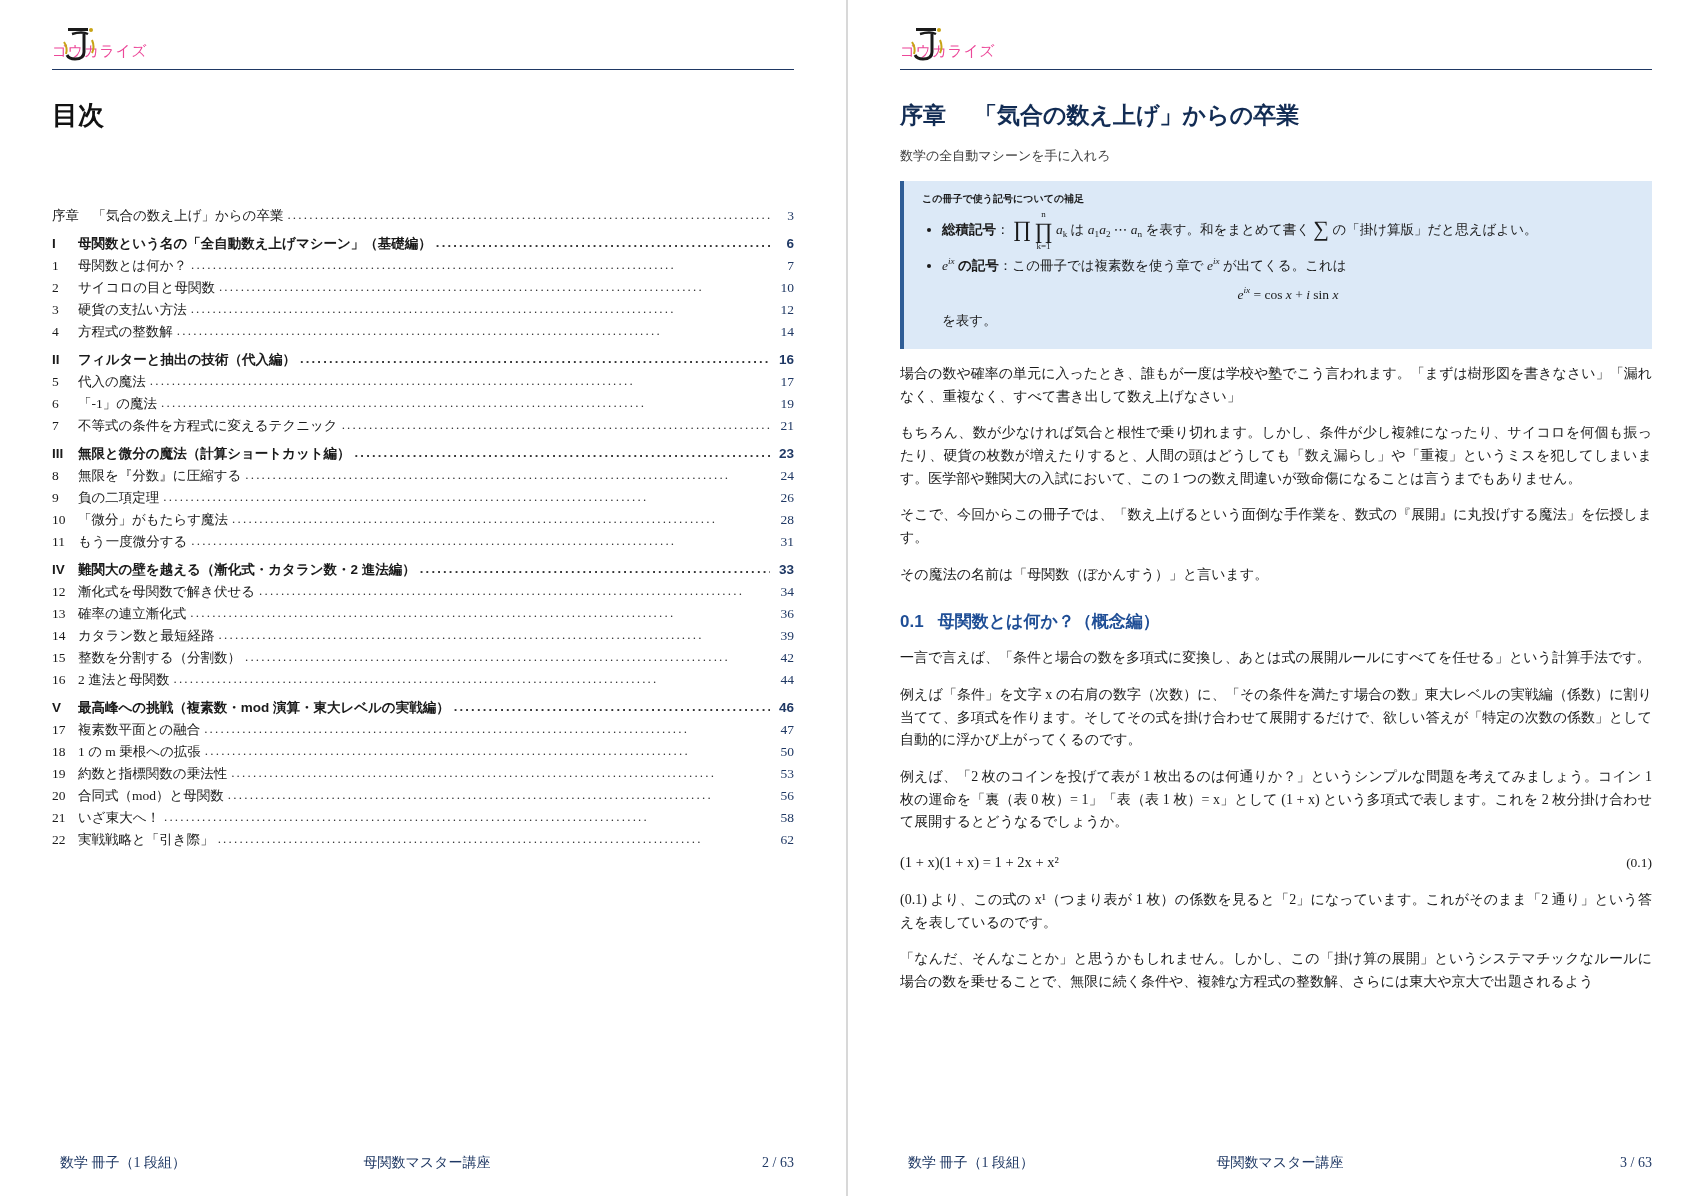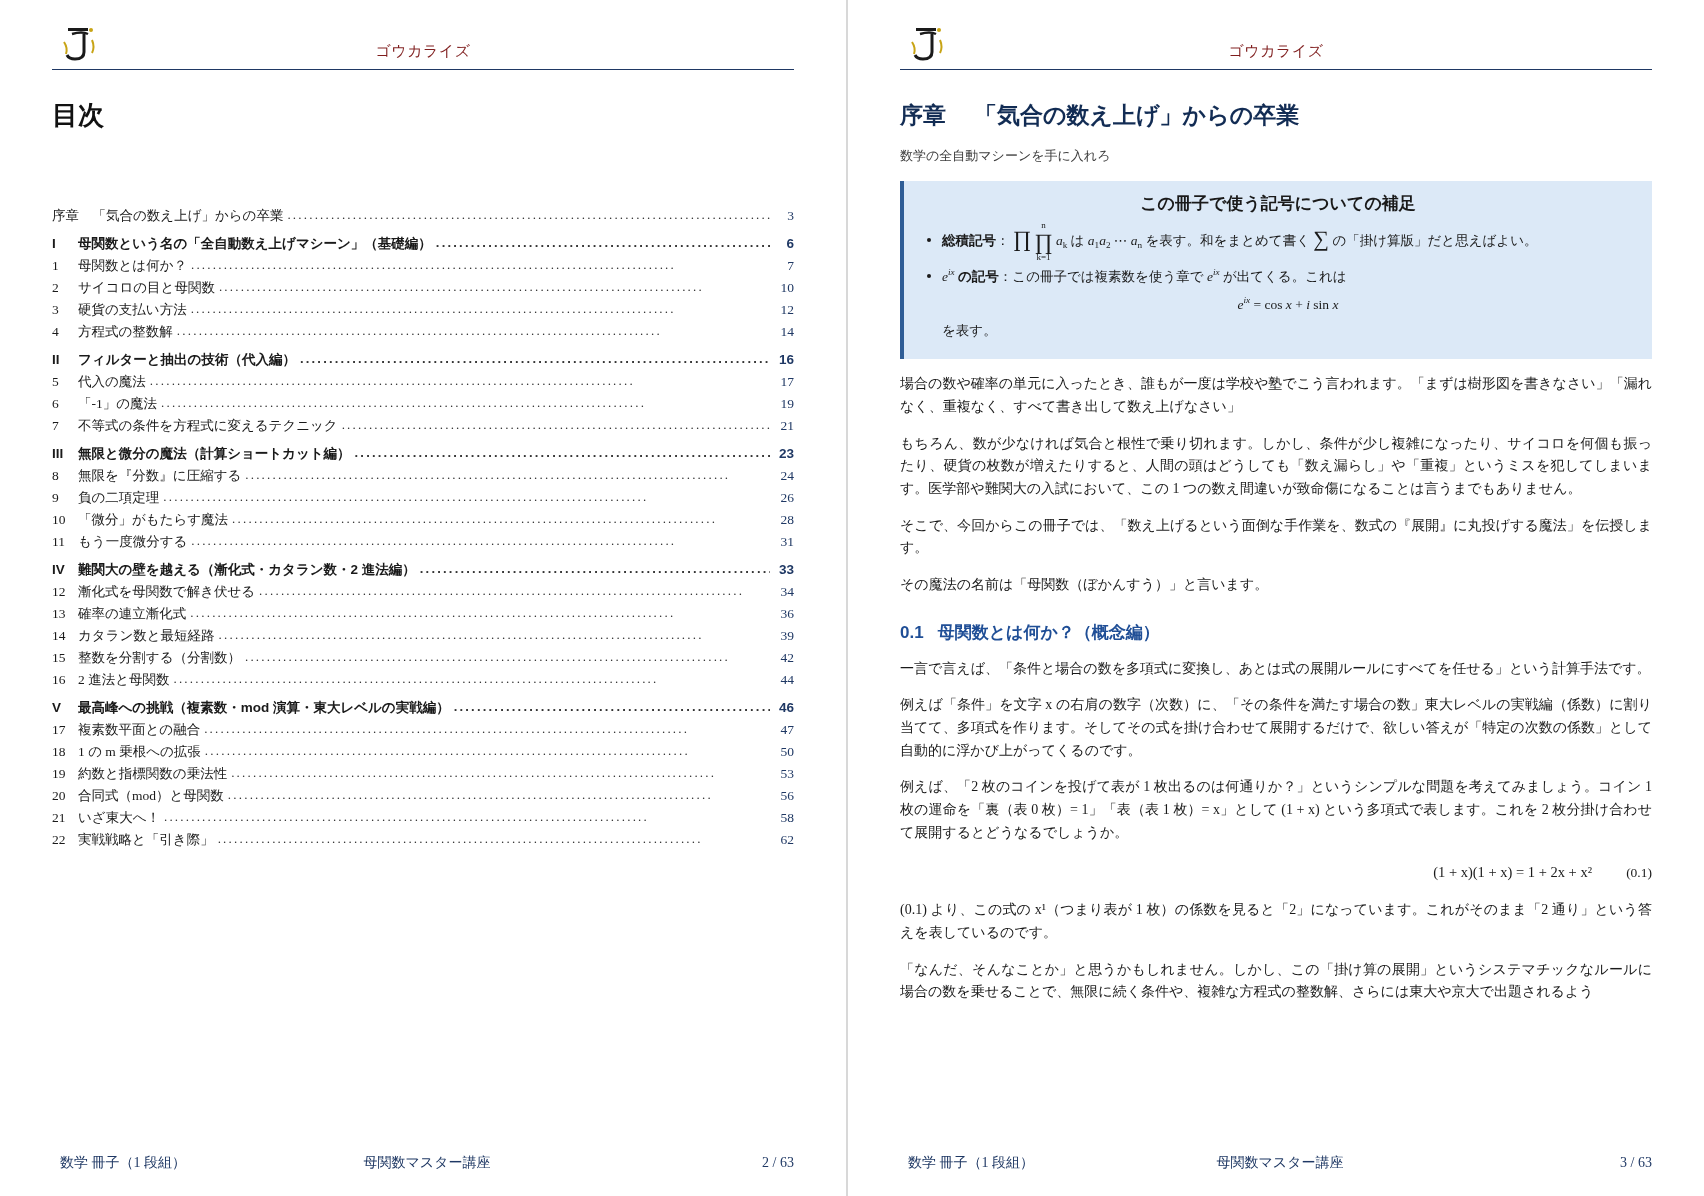--- a/index.html
+++ b/index.html
@@ -34,25 +34,25 @@
   .hdr {
     position: relative;
     height: 48px;
   }
   .hdr-rule {
     position: absolute;
     left: 0; right: 0; bottom: 0;
     border-bottom: 1px solid #1f3864;
   }
   .hdr-title {
-    text-align: center;
+    text-align: left;
     font-size: 15px;
     letter-spacing: 0.5px;
     padding-top: 20px;
-    color: #7f1d1d;
+    color: #ec4899;
   }
   .logo {
     position: absolute;
     left: 6px;
     top: 0px;
     width: 40px;
     height: 44px;
   }
   .logo svg { display:block; }
 
@@ -142,22 +142,21 @@
   .callout {
     margin: 16px 0 0 0;
     background: #dce9f7;
     border-left: 4px solid #2f5d96;
     padding: 10px 18px 14px 18px;
     font-size: 13.5px;
     line-height: 1.5;
   }
   .callout-title {
     font-weight: bold;
-    font-size: 17px;
-    text-align: center;
+    font-size: 10px;
   }
   .callout ul {
     margin: 4px 0 0 0;
     padding-left: 20px;
   }
   .callout li { margin-bottom: 4px; }
   .callout .center {
     text-align: center;
     margin: 8px 0 6px 0;
   }
@@ -177,21 +176,21 @@
     color: #1f4e96;
     margin: 24px 0 0 0;
   }
   .sec-title .gap { display:inline-block; width: 14px; }
   .eq-row {
     display: flex;
     align-items: baseline;
     margin: 20px 0 18px 0;
     font-size: 14.5px;
   }
-  .eq-row .eq { flex: 1; text-align: right; }
+  .eq-row .eq { flex: 1; text-align: left; }
   .eq-row .tag { width: 60px; text-align: right; font-size: 13.5px; }
 
   
   .mi { font-family: "Liberation Serif", serif; font-style: italic; }
   .sup { vertical-align: super; font-size: 0.68em; }
   .sub { vertical-align: sub; font-size: 0.68em; }
   .bigop {
     font-size: 22px;
     line-height: 0;
     position: relative;

